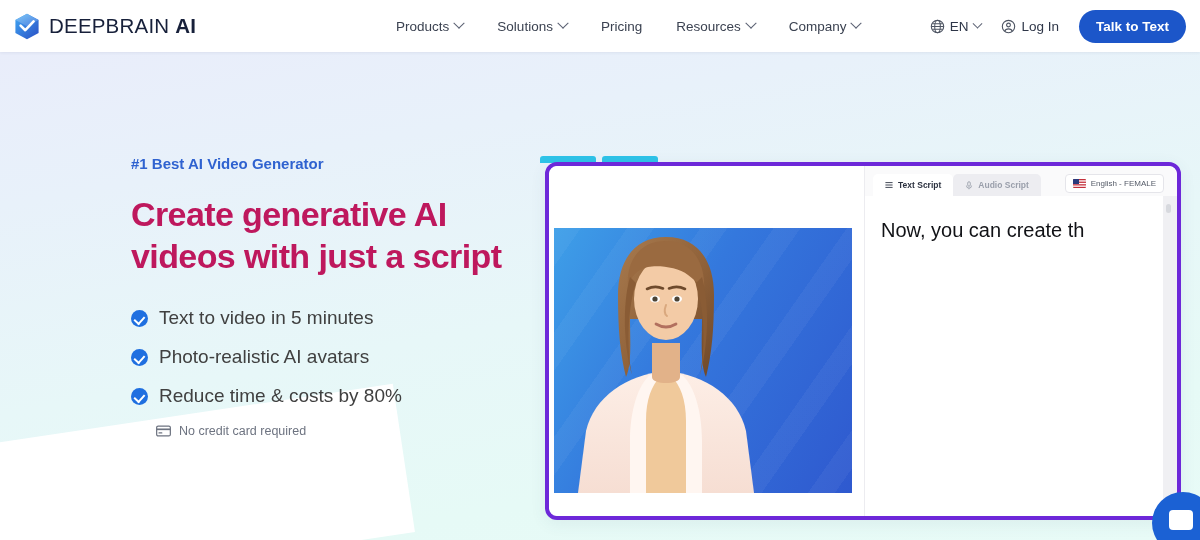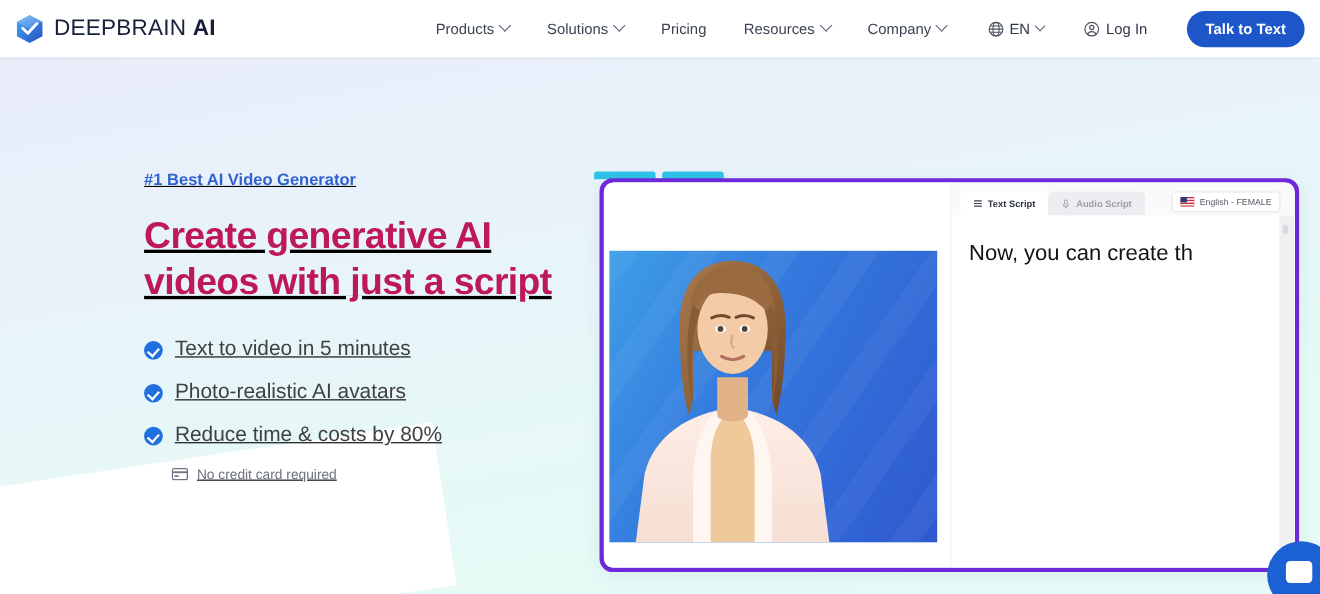--- a/index.html
+++ b/index.html
@@ -71,21 +71,21 @@
   .chev {
     display: inline-block;
     width: 8px; height: 8px;
     border-right: 1.7px solid #5a6072;
     border-bottom: 1.7px solid #5a6072;
     transform: rotate(45deg) translate(-2px,-2px);
   }
 
   .header-right {
     display: flex; align-items: center;
-    gap: 36px;
+    gap: 20px;
     margin-left: auto; margin-right: 14px;
   }
   .lang, .login {
     display: flex; align-items: center; gap: 5px;
     font-size: 13.5px; color: #2e3648;
     cursor: pointer; white-space: nowrap;
   }
   .lang .chev { width: 7px; height: 7px; margin-left: 1px; }
   .icon-svg { display: block; }
   .btn-sales {
@@ -99,21 +99,20 @@
     white-space: nowrap;
     font-family: "Liberation Sans", sans-serif;
   }
 
   
   .hero-left {
     position: absolute;
     left: 131px; top: 155px;
     width: 400px;
     z-index: 10;
-    text-decoration: underline;
   }
   .eyebrow {
     font-size: 15px;
     color: #2f62d0;
     font-weight: 600;
     margin-bottom: 21px;
   }
   .headline {
     font-size: 34px;
     line-height: 1.24;

